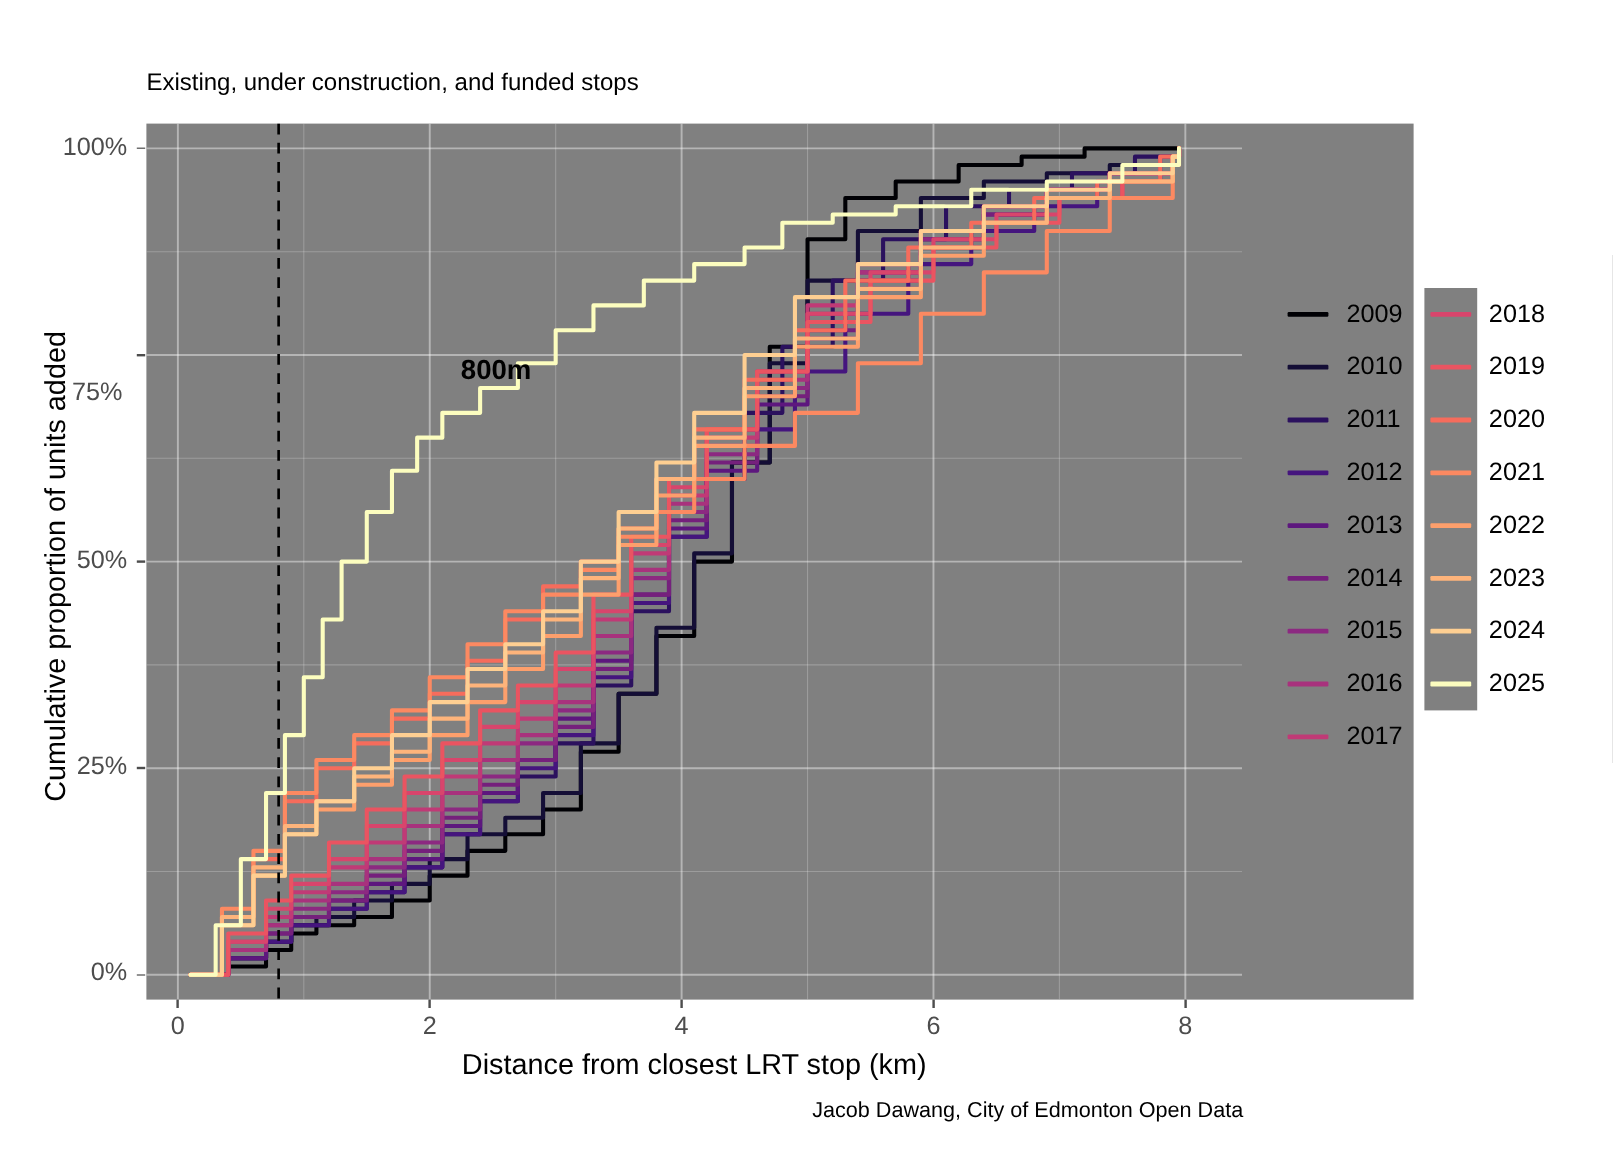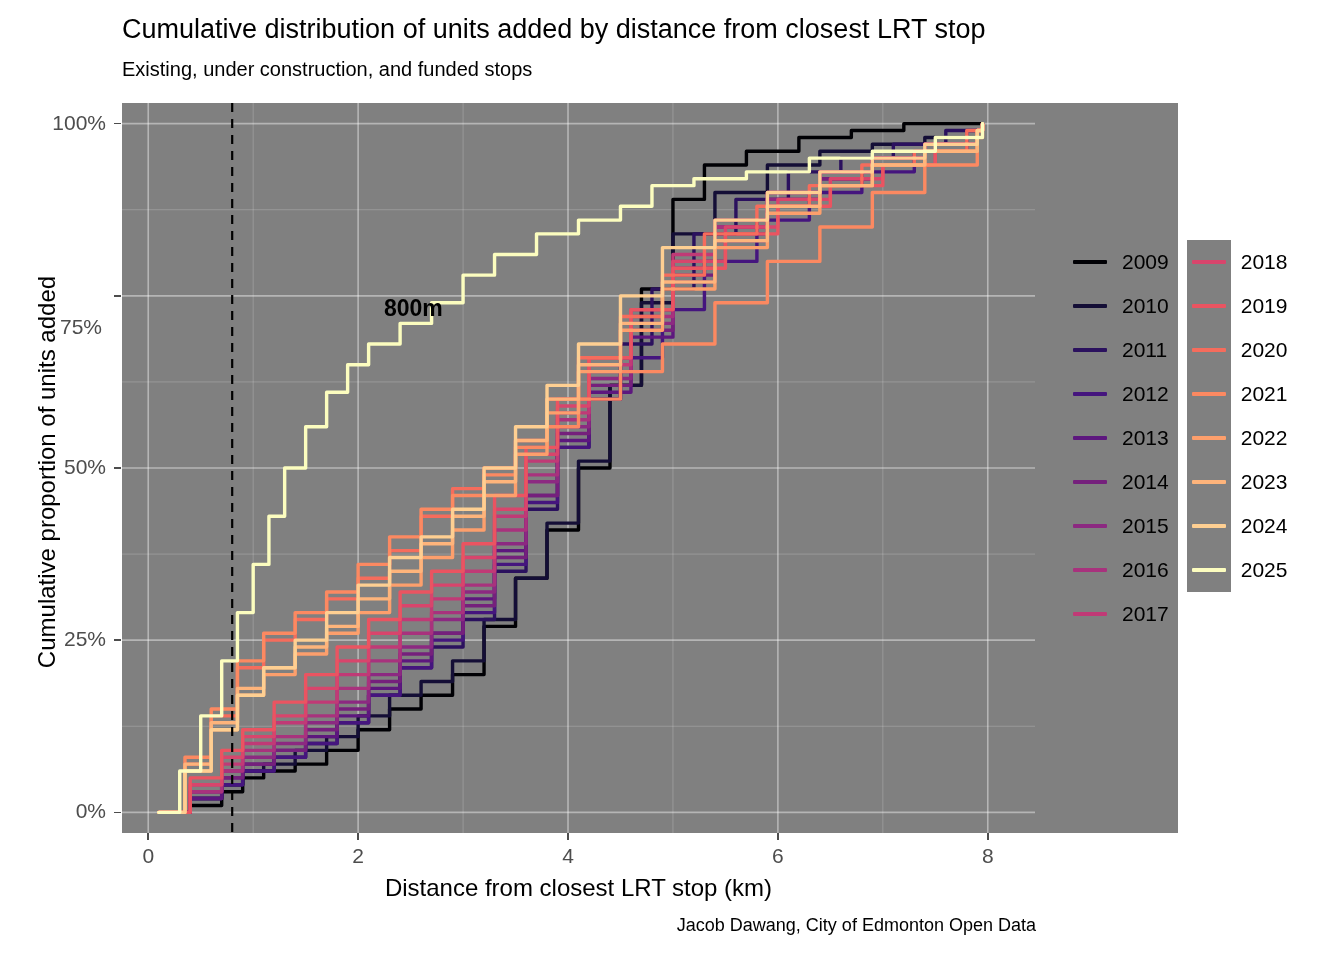--- a/index.html
+++ b/index.html
@@ -76,21 +76,20 @@
   .lkey{width:44px;height:44px;display:flex;align-items:center;justify-content:center;}
   .lkey i{display:block;width:34px;height:4px;border-radius:1px;}
   .llab{height:44px;line-height:44px;font-size:21px;color:#000;padding-left:10px;
         white-space:nowrap;}
 </style>
 </head>
 <body>
 
 <div id="root">
 
-  <div id="title">Cumulative distribution of units added by distance from closest LRT stop</div>
   <div id="subtitle">Existing, under construction, and funded stops</div>
 
   <div id="ylab">Cumulative proportion of units added</div>
   <div id="xlab">Distance from closest LRT stop (km)</div>
 
   <div id="panel">
     <svg id="plot-svg" width="913" height="730">
         <g>
           <line x1="131.17816091954026" y1="0" x2="131.17816091954026" y2="730" class="gridmin"></line>
           <line x1="341.06321839080465" y1="0" x2="341.06321839080465" y2="730" class="gridmin"></line>

